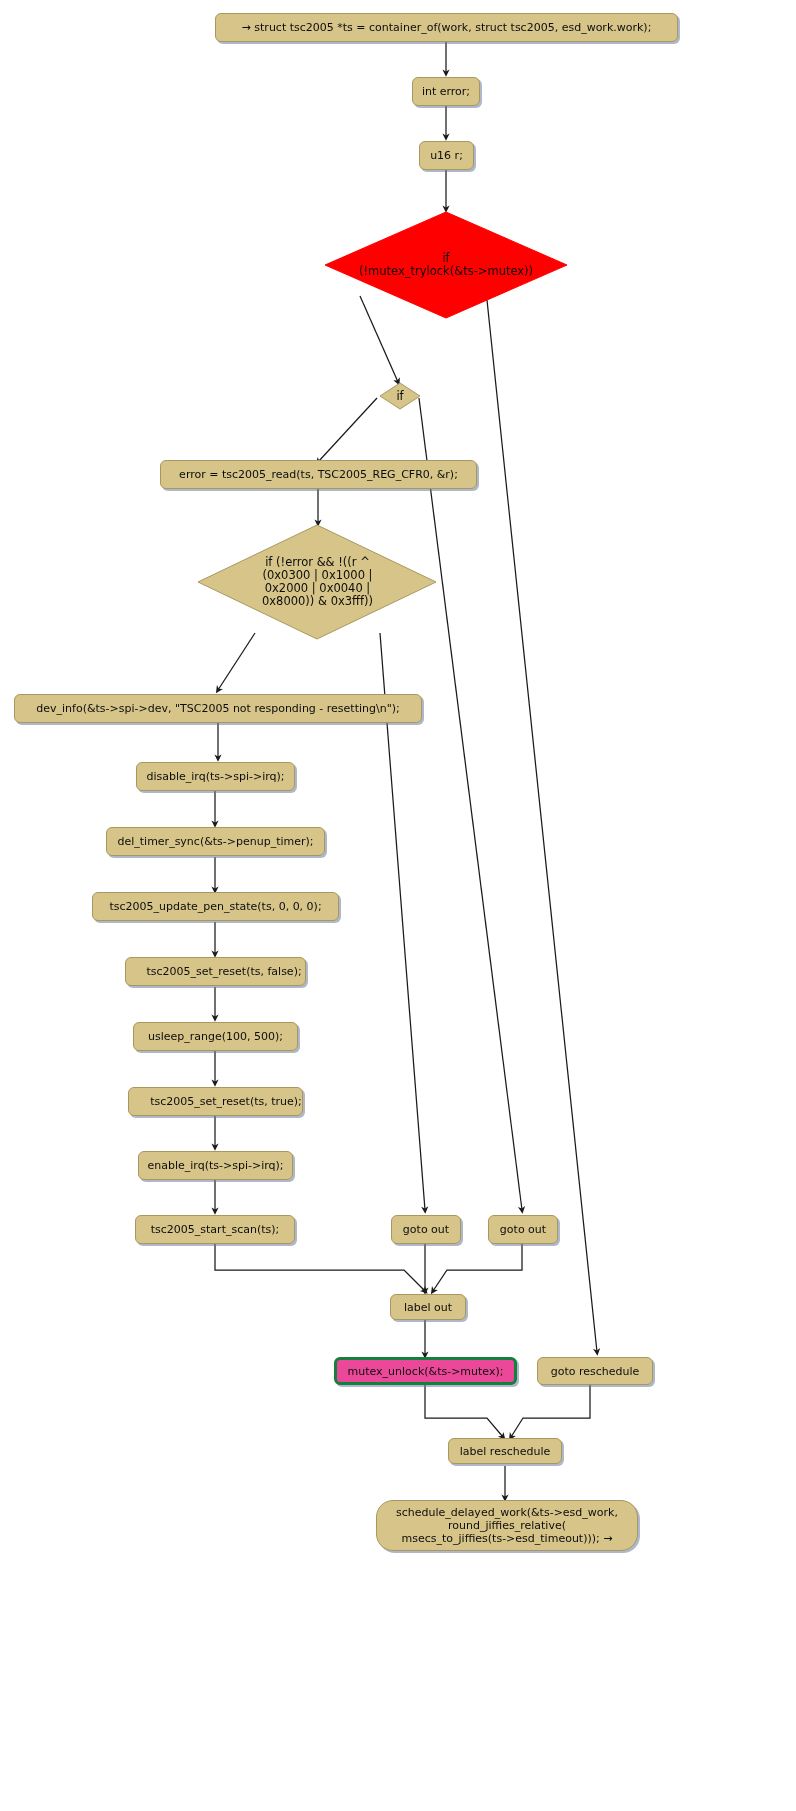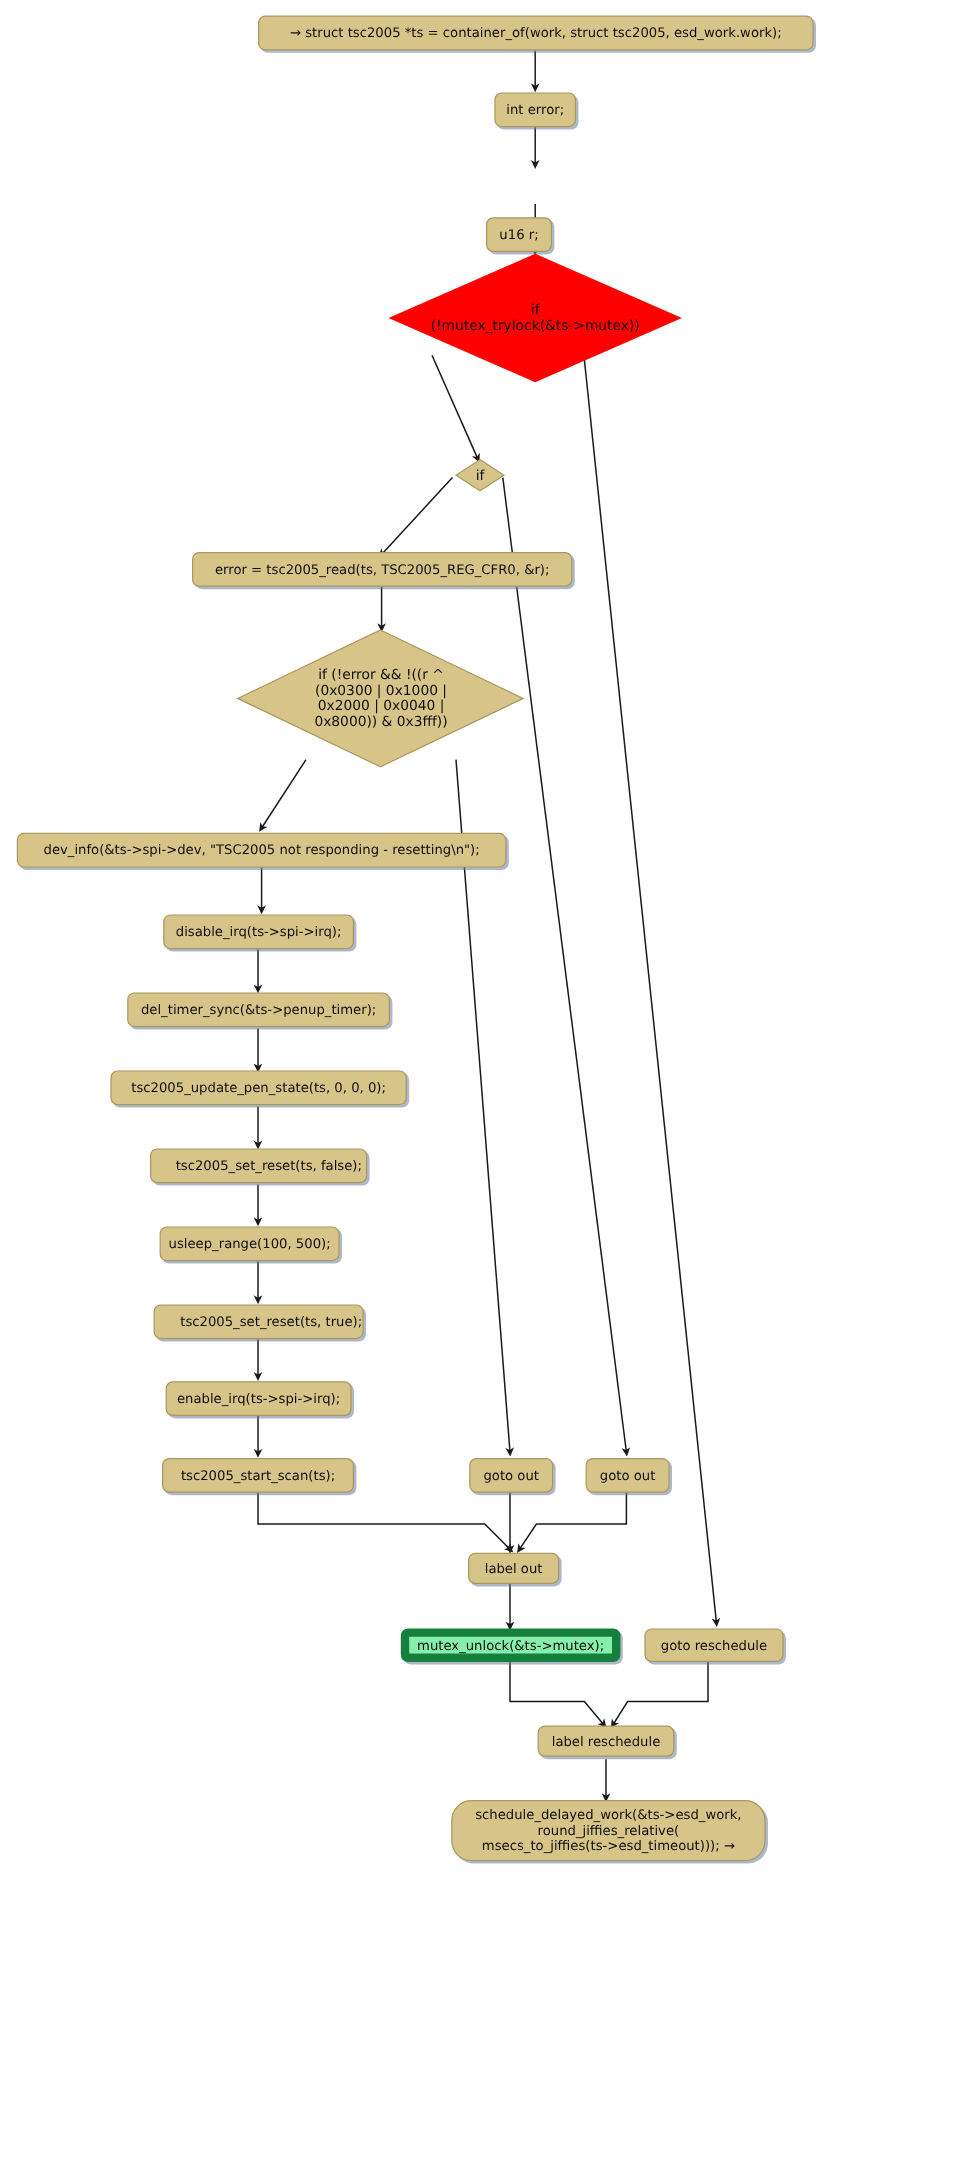--- a/index.html
+++ b/index.html
@@ -10,21 +10,21 @@
   svg#edges{position:absolute;left:0;top:0;width:796px;height:1811px;}
 
   
   .node{position:absolute;box-sizing:border-box;display:flex;
         align-items:center;justify-content:center;text-align:center;}
 
   .box{background:#d6c489;border:1px solid #a8985f;border-radius:6px;
        color:#0d0d0d;font-size:11px;line-height:13px;white-space:pre;
        box-shadow:2px 2px 0 rgba(110,125,160,.55);padding:0 7px;}
 
-  .box.green{background:#86efac;border:7px solid #15803d;
+  .box.green{background:#ec4899;border:3px solid #15803d;
              box-shadow:2px 2px 0 rgba(110,125,160,.55);}
 
   .diamond{background:transparent;border:none;box-shadow:none;}
   .diamond .dshape{position:absolute;left:0;top:0;width:100%;height:100%;}
   .diamond .dlabel{position:relative;z-index:2;font-size:11.5px;line-height:13px;
                    color:#0d0d0d;white-space:pre;text-align:center;}
   .diamond.red .dlabel{color:#0d0d0d;}
 </style>
 </head>
 <body>
@@ -81,21 +81,21 @@
       <path d="M590,1385 L590,1418 L523,1418 L511,1437"></path>
 
       <path d="M505,1466 L505,1498"></path>
     </g>
   </svg>
 
   <div class="node box" style="left:215px;top:13px;width:463px;height:29px;">→ struct tsc2005 *ts = container_of(work, struct tsc2005, esd_work.work);</div>
 
   <div class="node box" style="left:412px;top:77px;width:68px;height:29px;">int error;</div>
 
-  <div class="node box" style="left:405px;top:141px;width:55px;height:29px;margin-top:40px;">u16 r;</div>
+  <div class="node box" style="left:419px;top:141px;width:55px;height:29px;">u16 r;</div>
 
   <div class="node diamond red" style="left:322px;top:209px;width:248px;height:112px;">
     <svg class="dshape" viewBox="0 0 248 112" preserveAspectRatio="none">
       <polygon points="124,3 245,56 124,109 3,56" fill="#ff0000" stroke="#ff0000" stroke-width="1"></polygon>
       <polygon points="124,8 245,60 124,112 6,60" fill="none" stroke="#9aa7bf" stroke-width="0" opacity="0.5"></polygon>
     </svg>
     <div class="dlabel">if
 (!mutex_trylock(&amp;ts-&gt;mutex))</div>
   </div>
 
@@ -121,21 +121,21 @@
   <div class="node box" style="left:14px;top:694px;width:408px;height:29px;">dev_info(&amp;ts-&gt;spi-&gt;dev, "TSC2005 not responding - resetting\n");</div>
 
   <div class="node box" style="left:136px;top:762px;width:159px;height:29px;">disable_irq(ts-&gt;spi-&gt;irq);</div>
 
   <div class="node box" style="left:106px;top:827px;width:219px;height:29px;">del_timer_sync(&amp;ts-&gt;penup_timer);</div>
 
   <div class="node box" style="left:92px;top:892px;width:247px;height:29px;">tsc2005_update_pen_state(ts, 0, 0, 0);</div>
 
   <div class="node box" style="left:125px;top:957px;width:181px;height:29px;padding-left:24px;">tsc2005_set_reset(ts, false);</div>
 
-  <div class="node box" style="left:133px;top:1022px;width:150px;height:29px;">usleep_range(100, 500);</div>
+  <div class="node box" style="left:133px;top:1022px;width:165px;height:29px;">usleep_range(100, 500);</div>
 
   <div class="node box" style="left:128px;top:1087px;width:175px;height:29px;padding-left:28px;">tsc2005_set_reset(ts, true);</div>
 
   <div class="node box" style="left:138px;top:1151px;width:155px;height:29px;">enable_irq(ts-&gt;spi-&gt;irq);</div>
 
   <div class="node box" style="left:135px;top:1215px;width:160px;height:29px;">tsc2005_start_scan(ts);</div>
 
   <div class="node box" style="left:391px;top:1215px;width:70px;height:29px;">goto out</div>
 
   <div class="node box" style="left:488px;top:1215px;width:70px;height:29px;">goto out</div>

